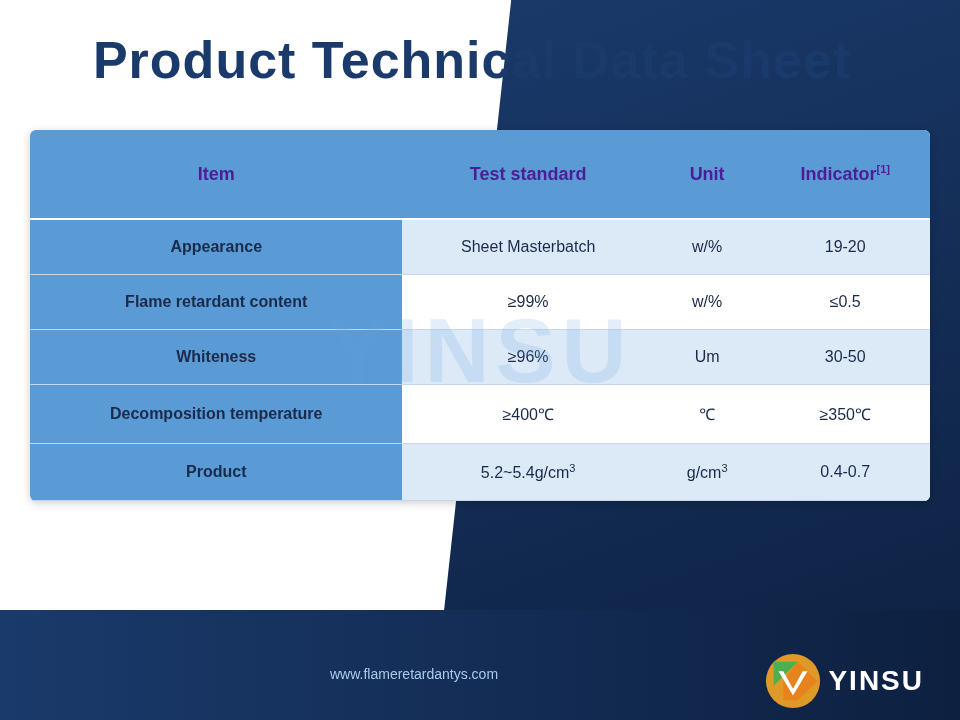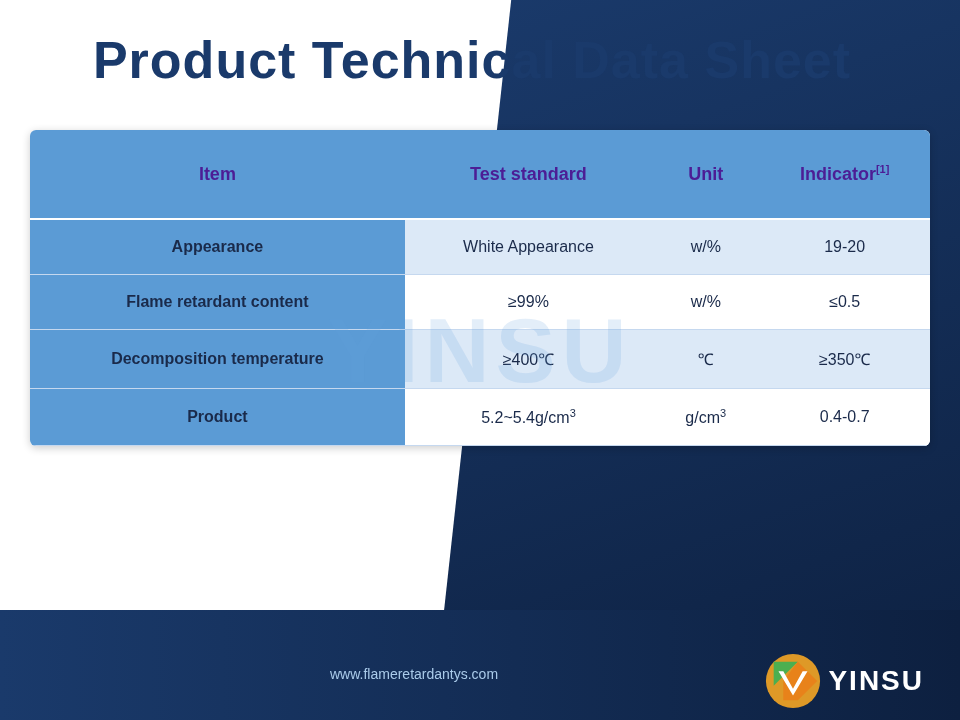--- a/index.html
+++ b/index.html
@@ -189,29 +189,35 @@
         <tr>
           <th>Item</th>
           <th>Test standard</th>
           <th>Unit</th>
           <th>Indicator<sup>[1]</sup></th>
         </tr>
       </thead>
       <tbody id="table-body">
       <tr>
             <td>Appearance</td>
-            <td>White Appearance</td>
+            <td>Sheet Masterbatch</td>
             <td>w/%</td>
             <td>19-20</td>
           </tr>
           <tr>
             <td>Flame retardant content</td>
             <td>≥99%</td>
             <td>w/%</td>
             <td>≤0.5</td>
+          </tr>
+          <tr>
+            <td>Whiteness</td>
+            <td>≥96%</td>
+            <td>Um</td>
+            <td>30-50</td>
           </tr>
           <tr>
             <td>Decomposition temperature</td>
             <td>≥400℃</td>
             <td>℃</td>
             <td>≥350℃</td>
           </tr>
           <tr>
             <td>Product</td>
             <td>5.2~5.4g/cm<sup>3</sup></td>

